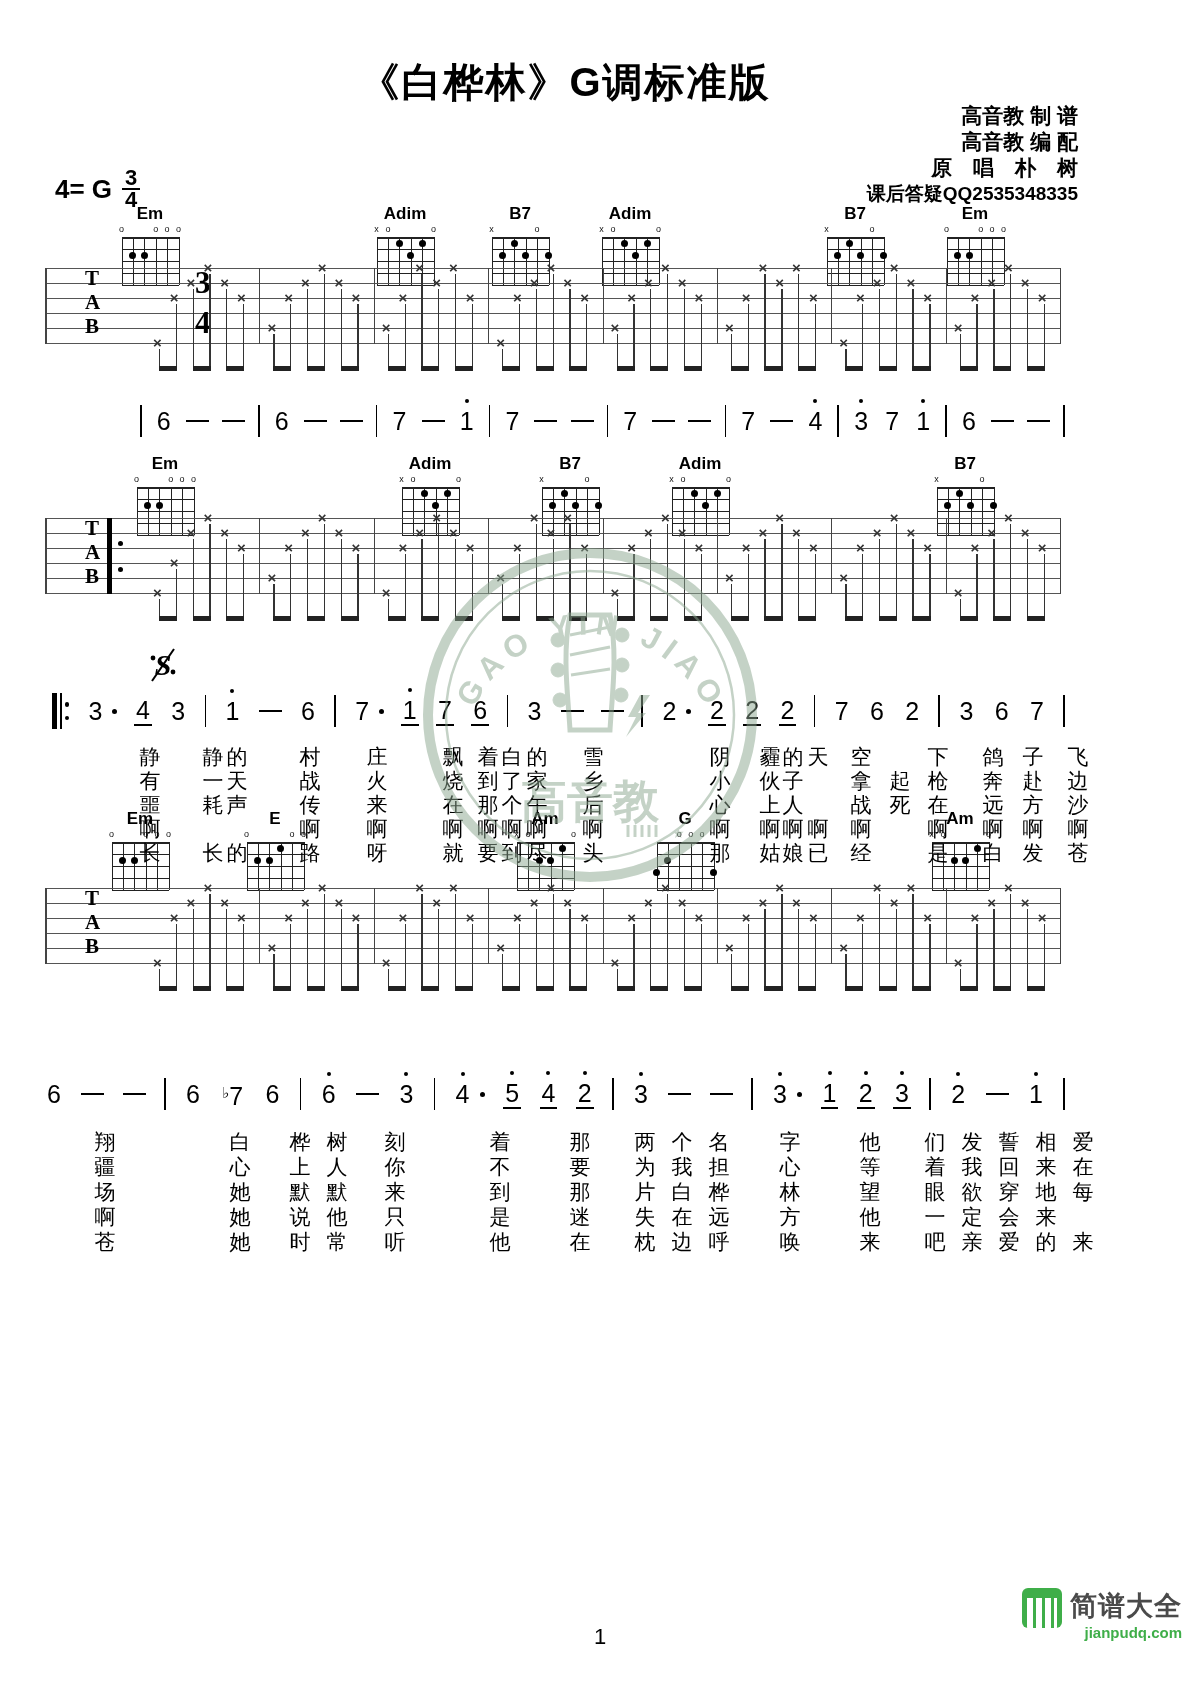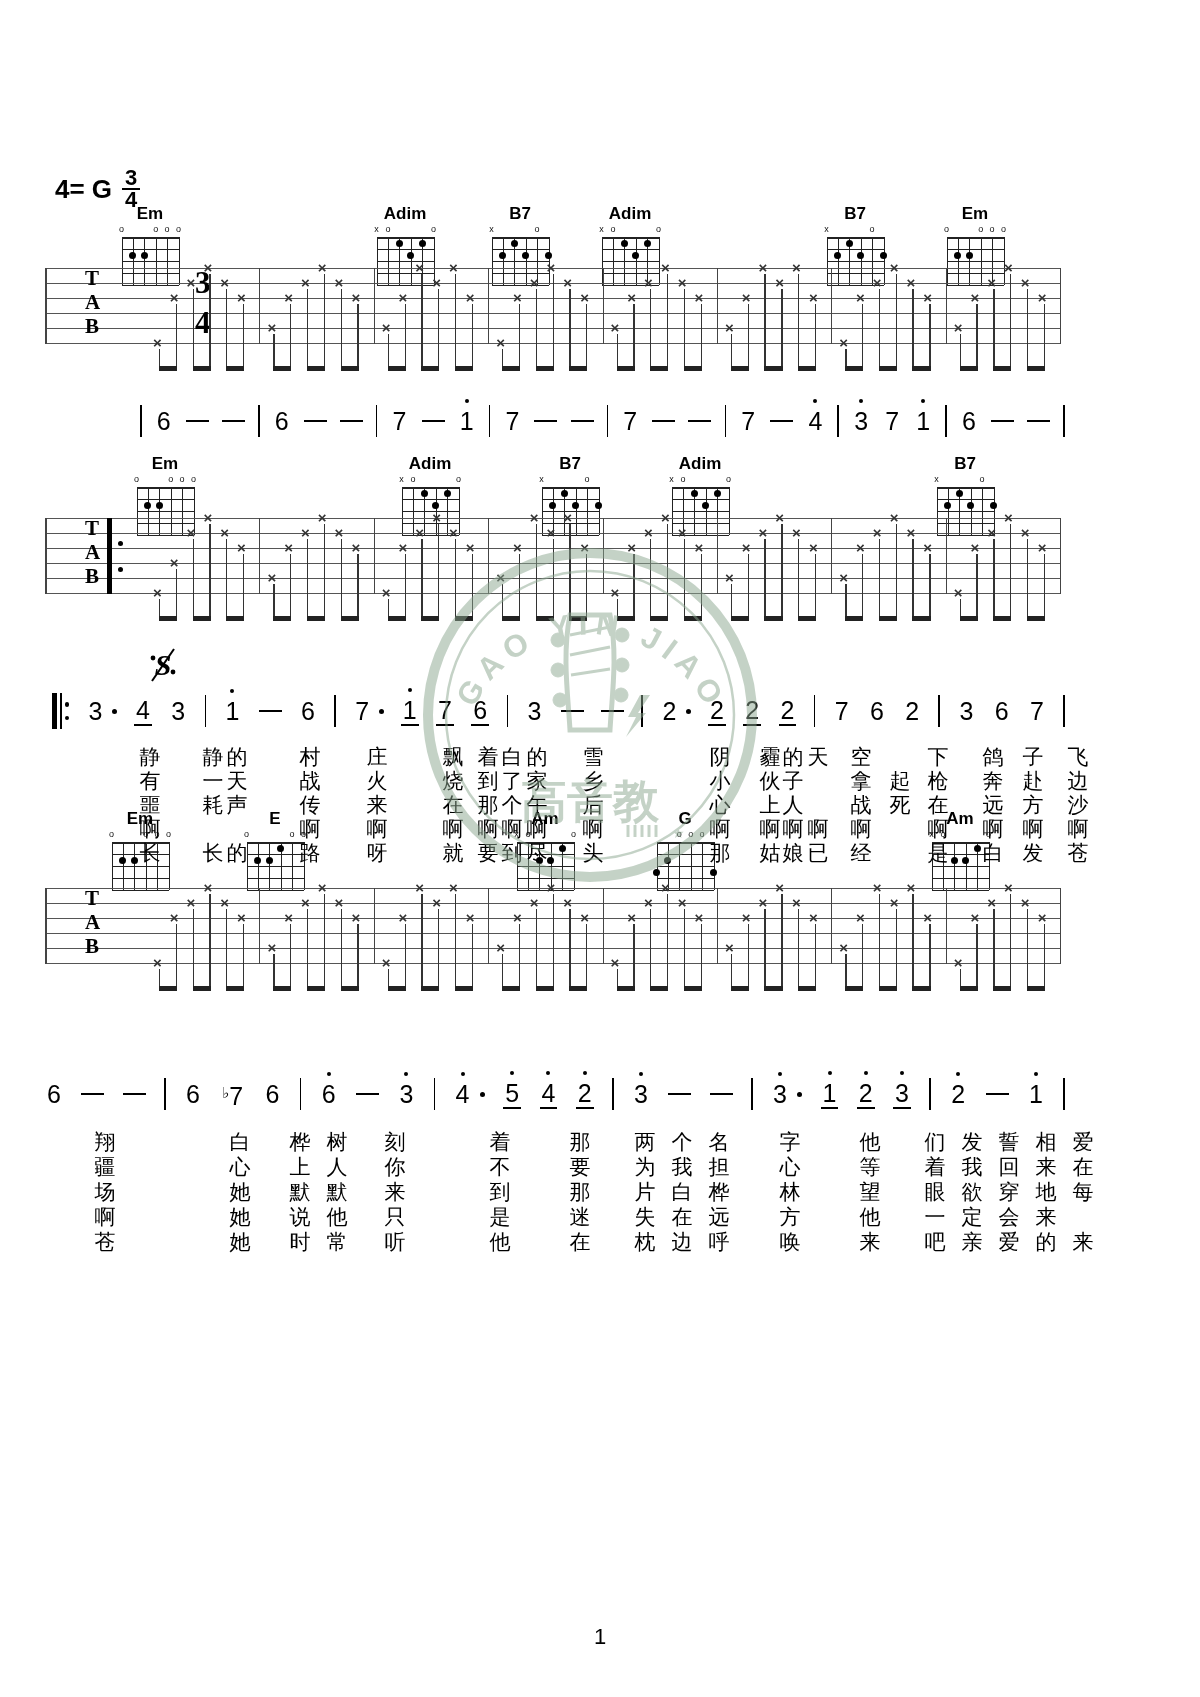--- a/index.html
+++ b/index.html
@@ -54,21 +54,28 @@
   .piano{width:40px;height:40px;border-radius:6px;background:#3fae49;position:relative;overflow:hidden;}
   .piano:before{content:"";position:absolute;left:5px;top:10px;width:30px;height:30px;
     background:repeating-linear-gradient(90deg,#fff 0 6px,#3fae49 6px 9px);}
   .logoname{font-size:27px;font-weight:bold;color:#4a4a4a;letter-spacing:1px;}
   .logourl{font-size:15px;color:#3fae49;text-align:right;font-weight:bold;}
 </style>
 </head>
 <body>
 
 <div class="page">
+  <div class="title">《白桦林》G调标准版</div>
 
+  <div class="credits">
+    <div>高音教 制 谱</div>
+    <div>高音教 编 配</div>
+    <div>原　唱　朴　树</div>
+    <div style="font-size:19px;">课后答疑QQ2535348335</div>
+  </div>
 
   <div class="keyline">
     <span>4= G</span>
     <span class="frac">
       <i>3</i>
       <i class="den">4</i>
     </span>
   </div>
 
   <div id="chords">
@@ -1185,13 +1192,20 @@
         <line x1="215" y1="280" x2="215" y2="292"></line>
       <line x1="222" y1="280" x2="222" y2="292"></line>
         <line x1="229" y1="280" x2="229" y2="292"></line>
       <line x1="236" y1="280" x2="236" y2="292"></line>
     </g>
     <text x="252" y="293" font-size="14" fill="#8ba68f">★</text>
   </svg>
 
   <div class="pagenum">1</div>
 
+  <div class="sitelogo">
+    <div class="piano"></div>
+    <div>
+      <div class="logoname">简谱大全</div>
+      <div class="logourl">jianpudq.com</div>
+    </div>
+  </div>
 </div>
 
 </body></html>

